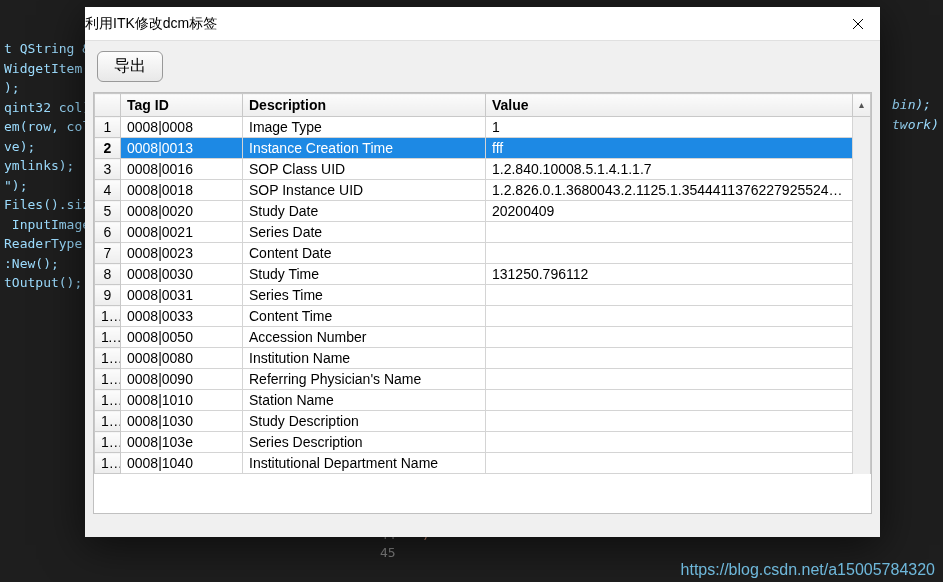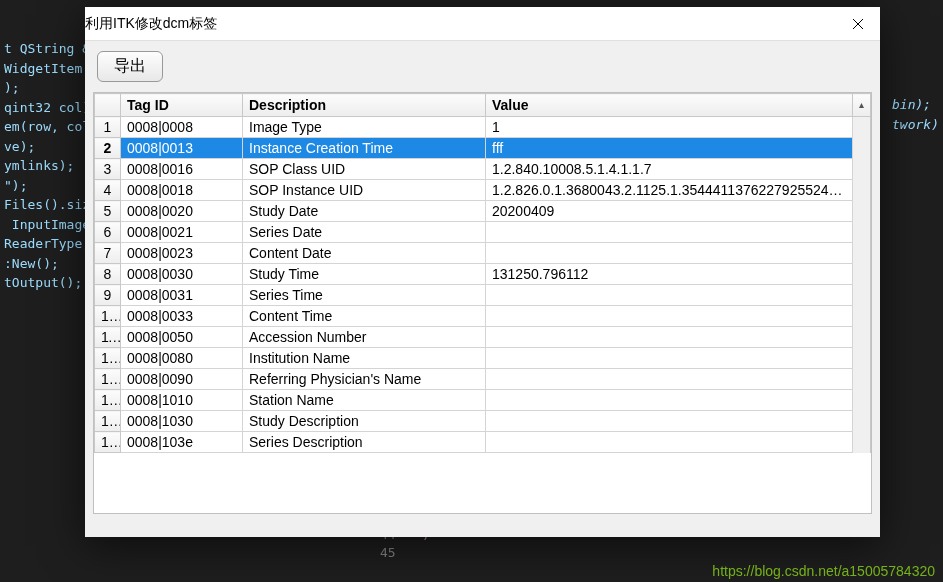--- a/index.html
+++ b/index.html
@@ -153,22 +153,22 @@
     .scroll-up {
       text-align: center;
       font-size: 9px;
       color: #555;
     }
     
     .watermark {
       position: absolute;
       right: 8px;
       bottom: 3px;
-      color: #84cc16;
-      font-size: 14px;
+      color: #7dd3fc;
+      font-size: 16px;
       opacity: 0.85;
     }
   </style>
 </head>
 <body>
 
 <div class="code-bg">
   <div id="code-left-lines"><div class="line"></div><div class="line">t QString &amp;</div><div class="line">WidgetItem(v</div><div class="line">);</div><div class="line"></div><div class="line">qint32 col)</div><div class="line"></div><div class="line">em(row, col)</div><div class="line"></div><div class="line"></div><div class="line">ve);</div><div class="line"></div><div class="line"></div><div class="line">ymlinks);</div><div class="line"></div><div class="line">");</div><div class="line"></div><div class="line"></div><div class="line">Files().siz</div><div class="line"></div><div class="line"></div><div class="line"></div><div class="line"> InputImageT</div><div class="line">ReaderType;</div><div class="line"></div><div class="line"></div><div class="line"></div><div class="line">:New();</div><div class="line"></div><div class="line">tOutput();</div></div>
 </div>
 
@@ -324,18 +324,25 @@
             <td></td>
             <td style="background: rgb(240, 240, 240); border-left: 1px solid rgb(200, 200, 200); border-right: 1px solid rgb(200, 200, 200); border-top: none; border-bottom: none;"></td>
           </tr>
           <tr>
             <th class="rownum">18</th>
             <td>0008|103e</td>
             <td>Series Description</td>
             <td></td>
             <td style="background: rgb(240, 240, 240); border-left: 1px solid rgb(200, 200, 200); border-right: 1px solid rgb(200, 200, 200); border-top: none; border-bottom: none;"></td>
           </tr>
+          <tr>
+            <th class="rownum">19</th>
+            <td>0008|1040</td>
+            <td>Institutional Department Name</td>
+            <td></td>
+            <td style="background: rgb(240, 240, 240); border-left: 1px solid rgb(200, 200, 200); border-right: 1px solid rgb(200, 200, 200); border-top: none; border-bottom: none;"></td>
+          </tr>
         </tbody>
     </table>
   </div>
 </div>
 
 <div class="watermark">https://blog.csdn.net/a15005784320</div>
 
 </body></html>

